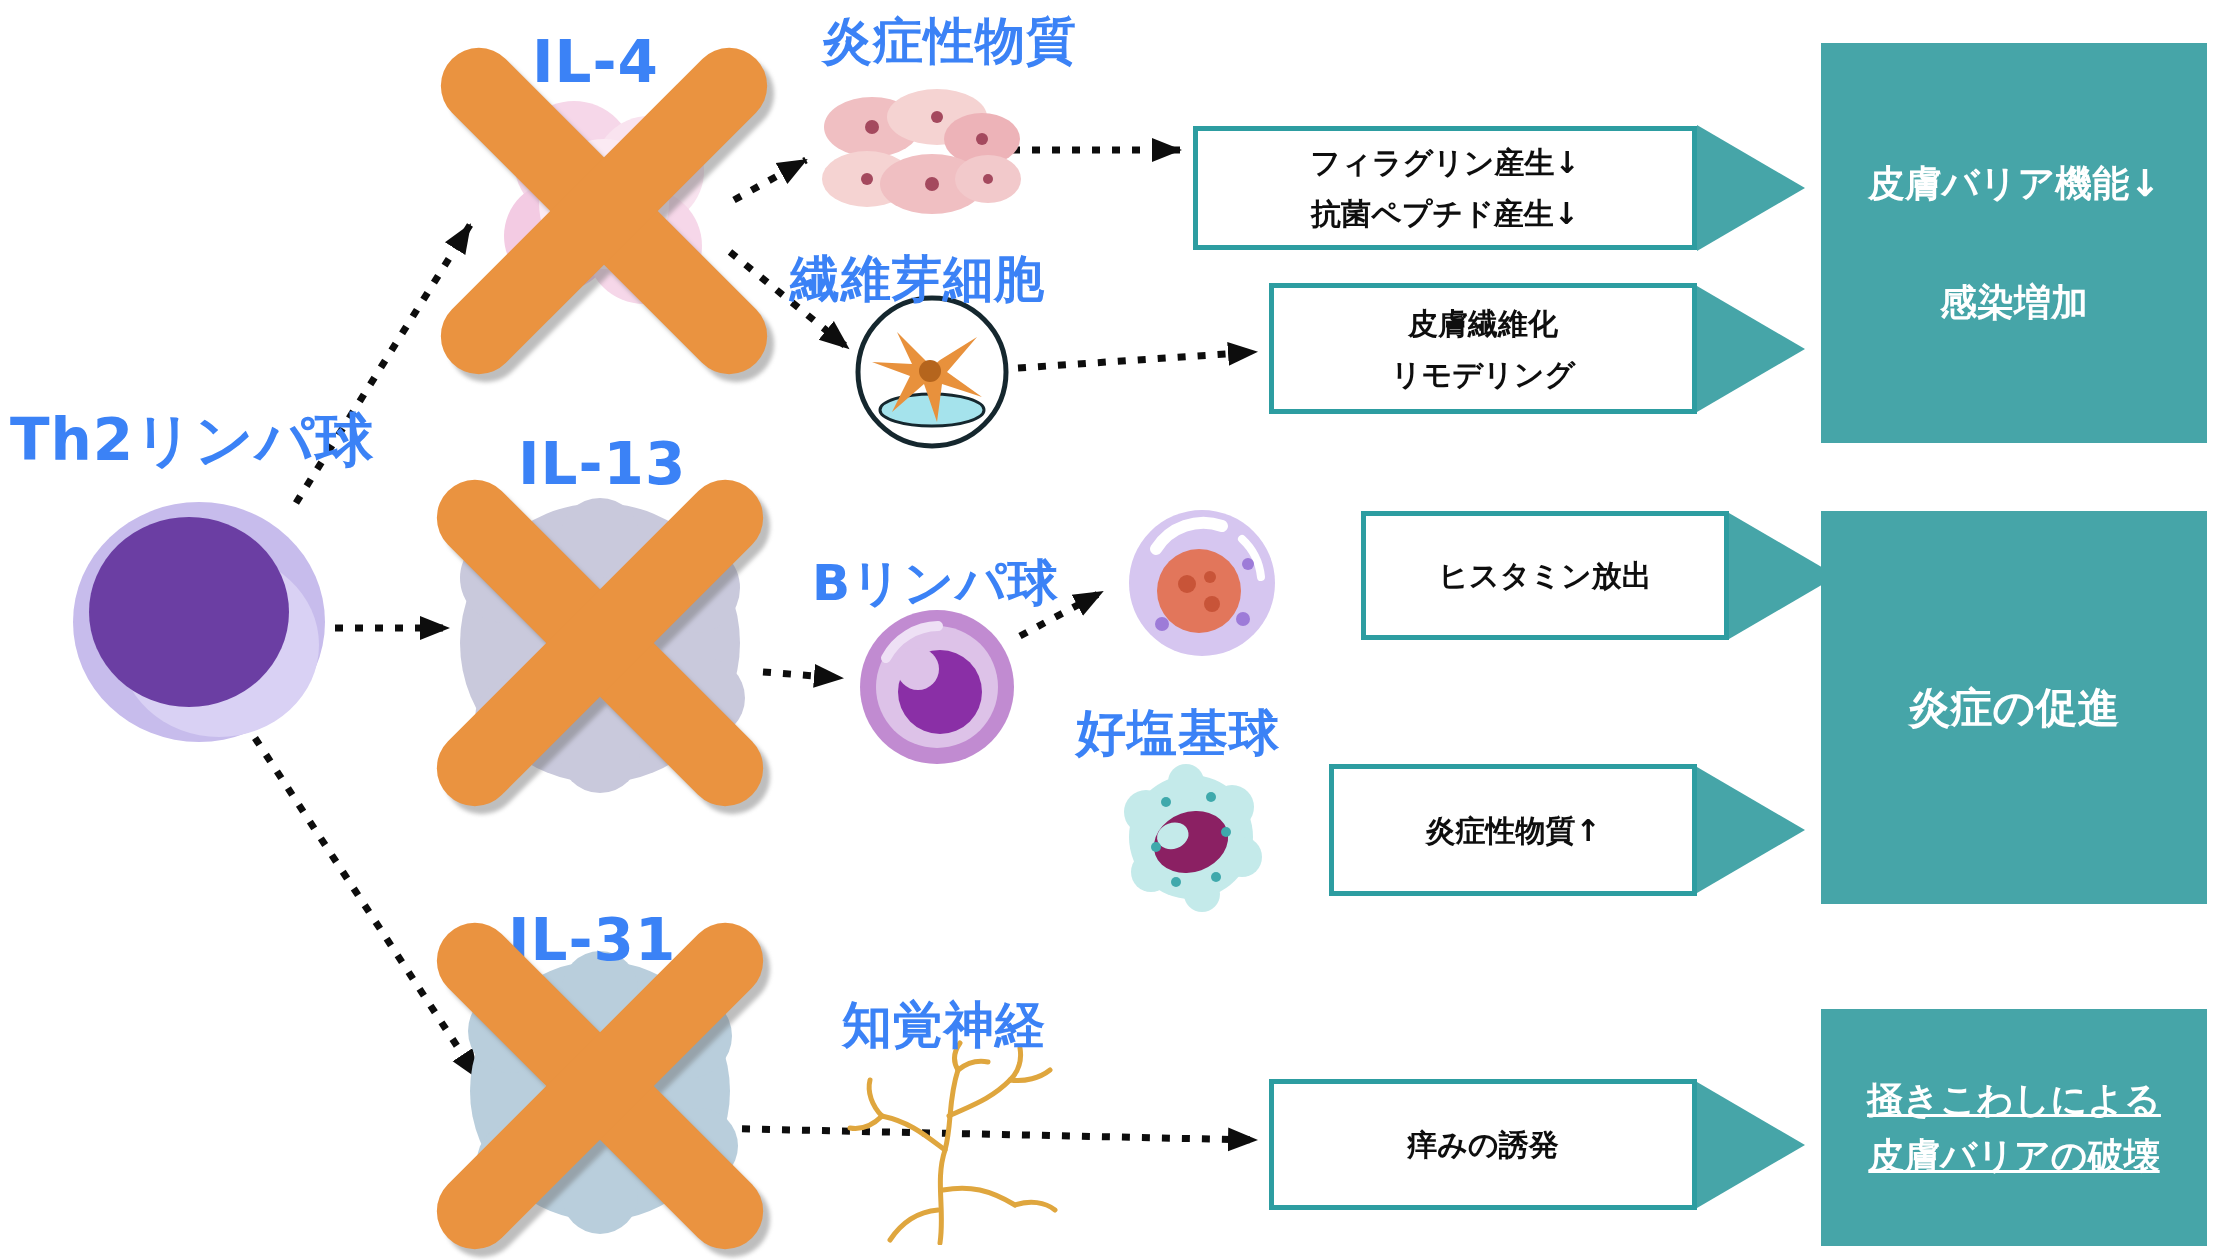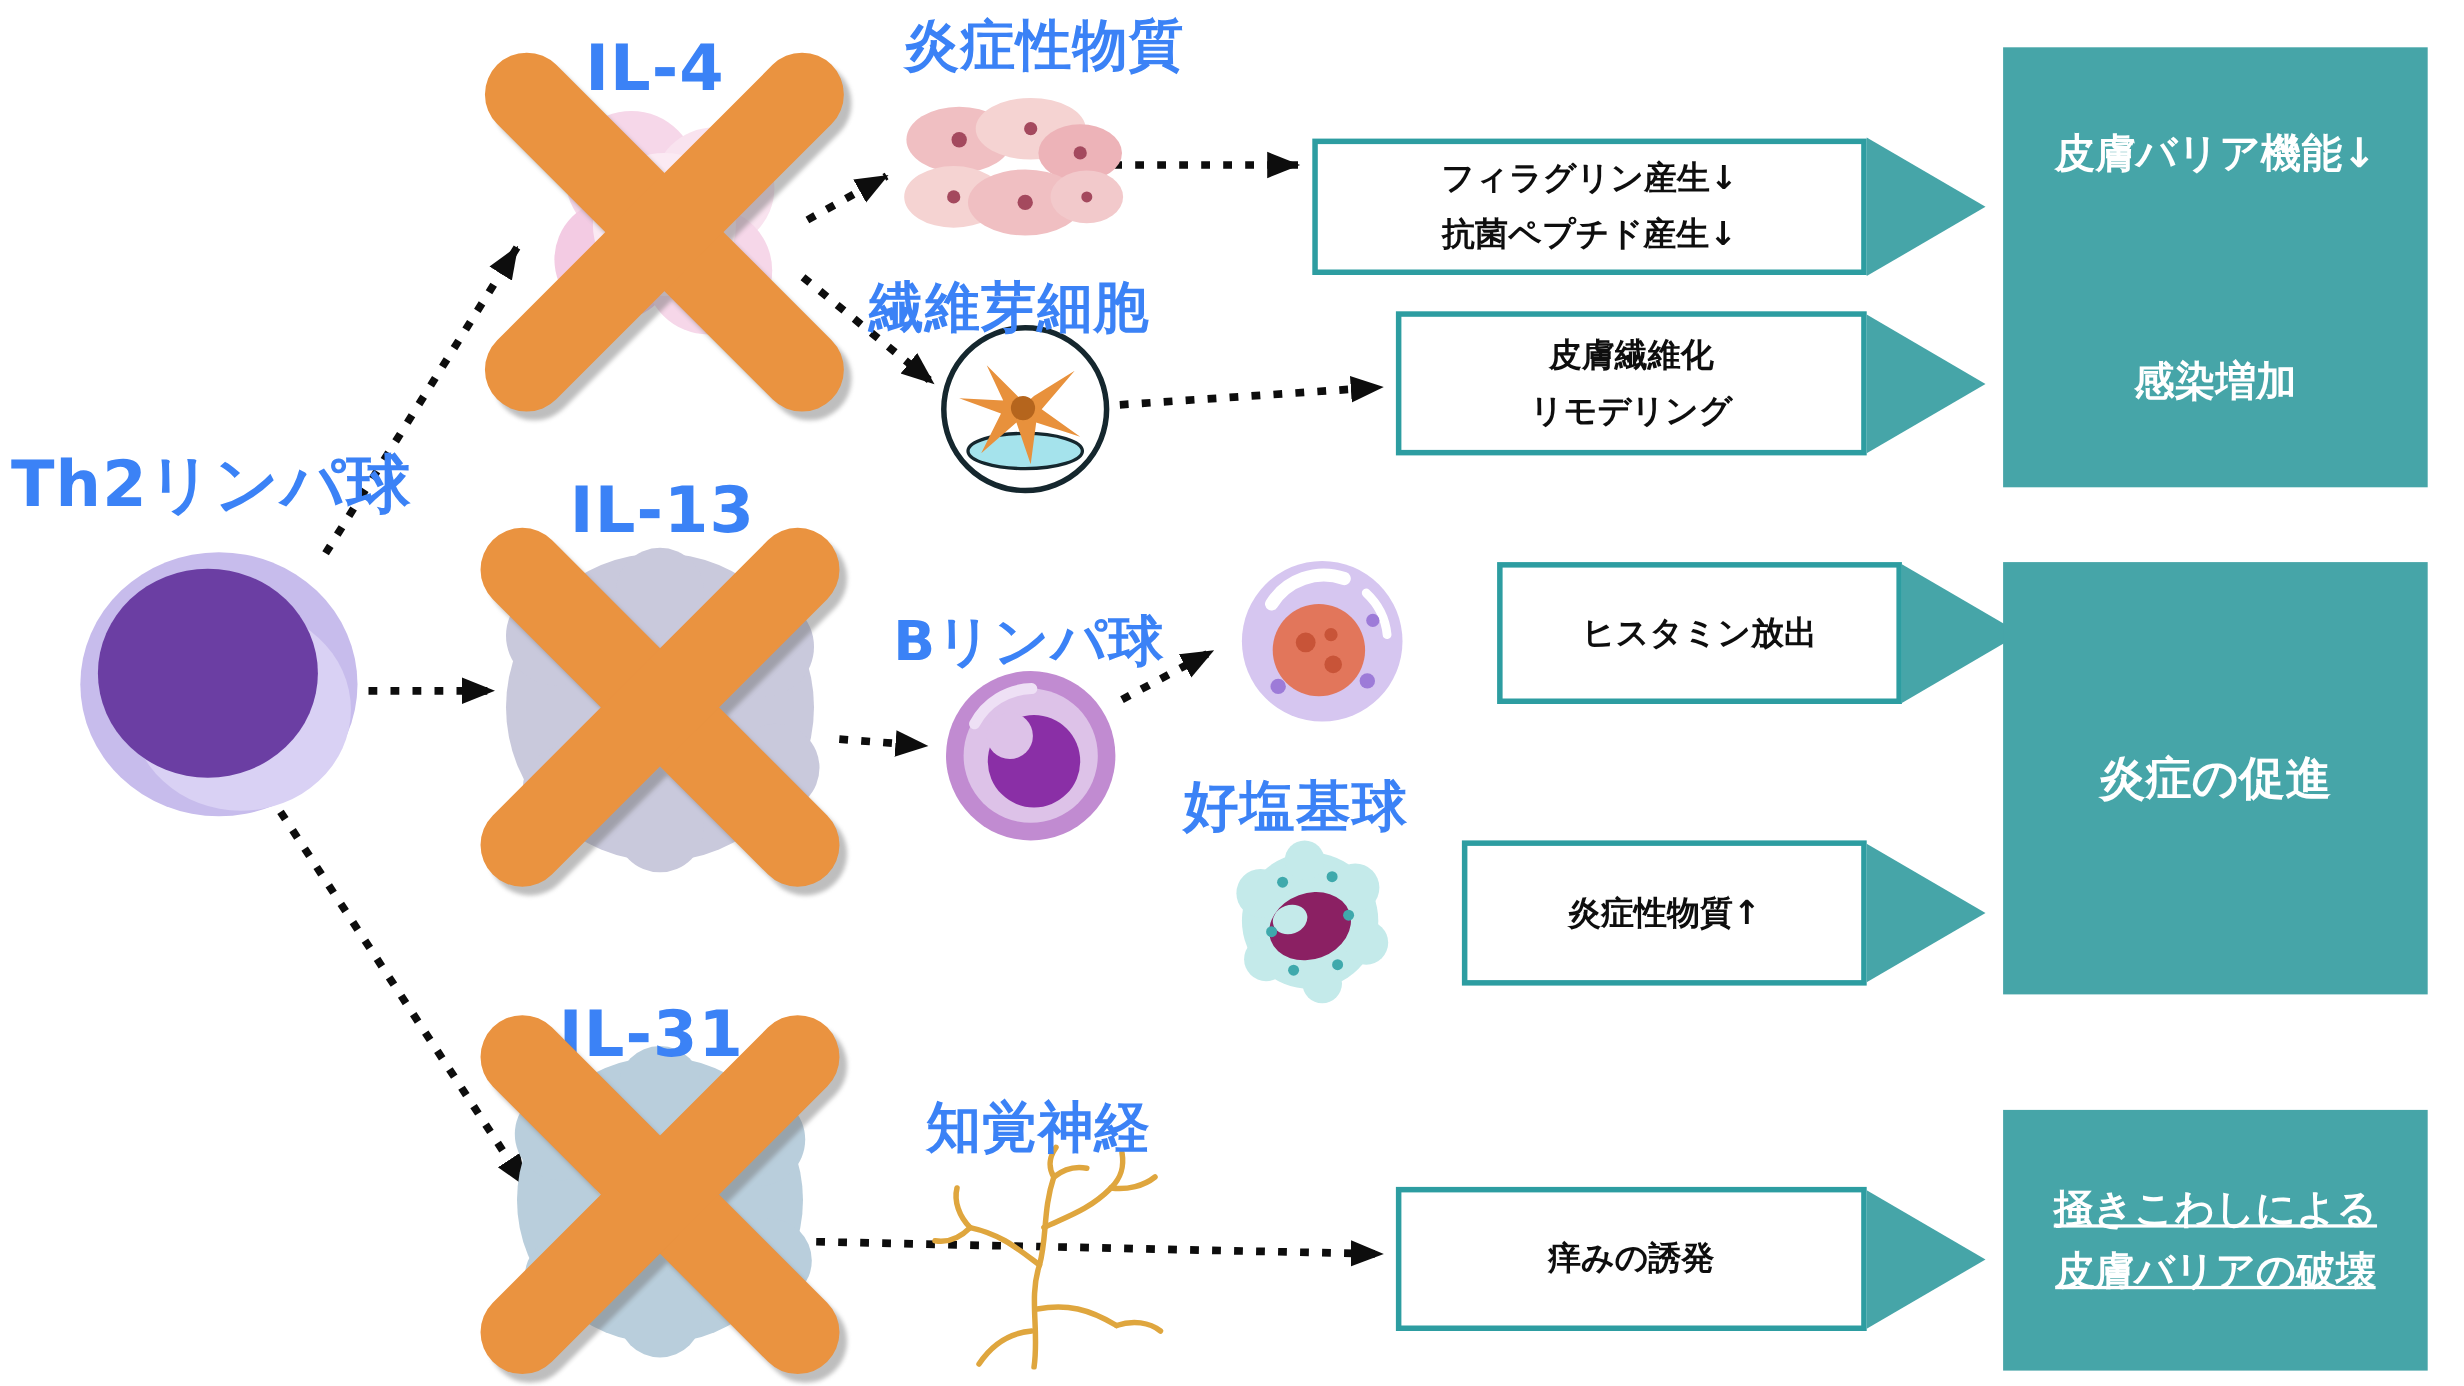--- a/index.html
+++ b/index.html
@@ -28,21 +28,21 @@
           display: flex; flex-direction: column; align-items: center; justify-content: center;
           text-align: center; font-weight: 900; color: #0e0e0e; font-size: 30px; line-height: 1.7; }
   .ebox .tri { position: absolute; left: 100%; top: 50%; transform: translateY(-50%);
                width: 0; height: 0; border-top: 63px solid transparent; border-bottom: 63px solid transparent;
                border-left: 108px solid #46A5A8; margin-left: 5px; }
 
   .obox { position: absolute; z-index: 3; background: #46A5A8; color: #ffffff;
           display: flex; flex-direction: column; align-items: center; justify-content: center;
           text-align: center; font-weight: 900; }
   .obox .l { line-height: 1.55; }
-  .obox1 { font-size: 37px; gap: 44px; }
+  .obox1 { font-size: 37px; }
   .obox1 .gapline { height: 62px; }
   .obox2 { font-size: 42px; }
   .obox3 { font-size: 36px; }
 </style>
 </head>
 <body>
 
 <div class="canvas">
 
   <svg class="arrows" width="2240" height="1260" viewBox="0 0 2240 1260">

